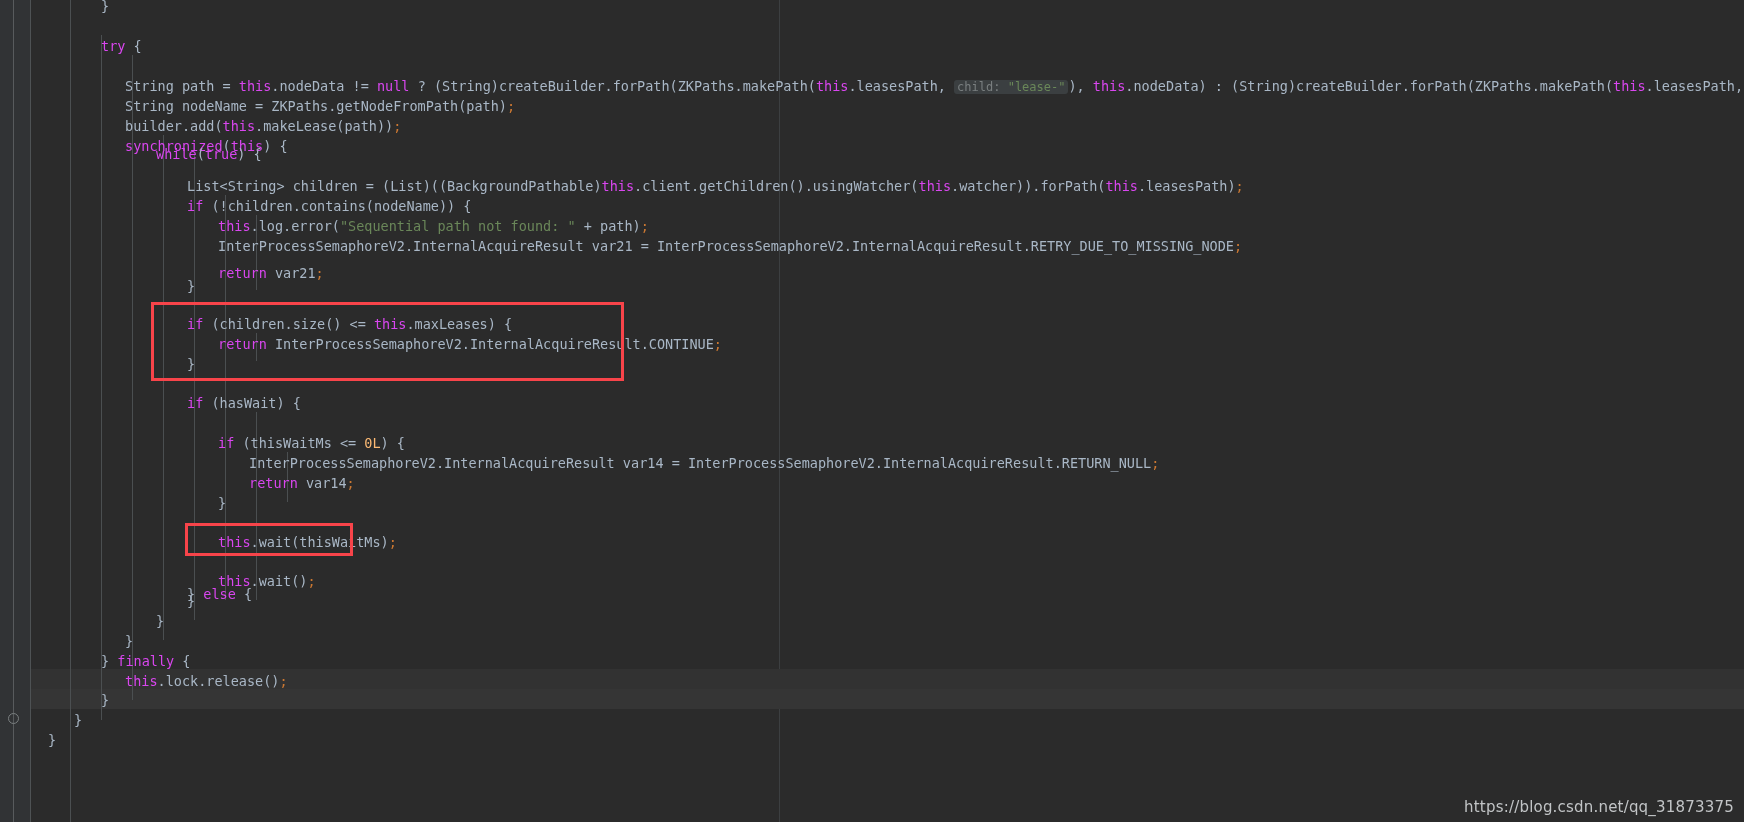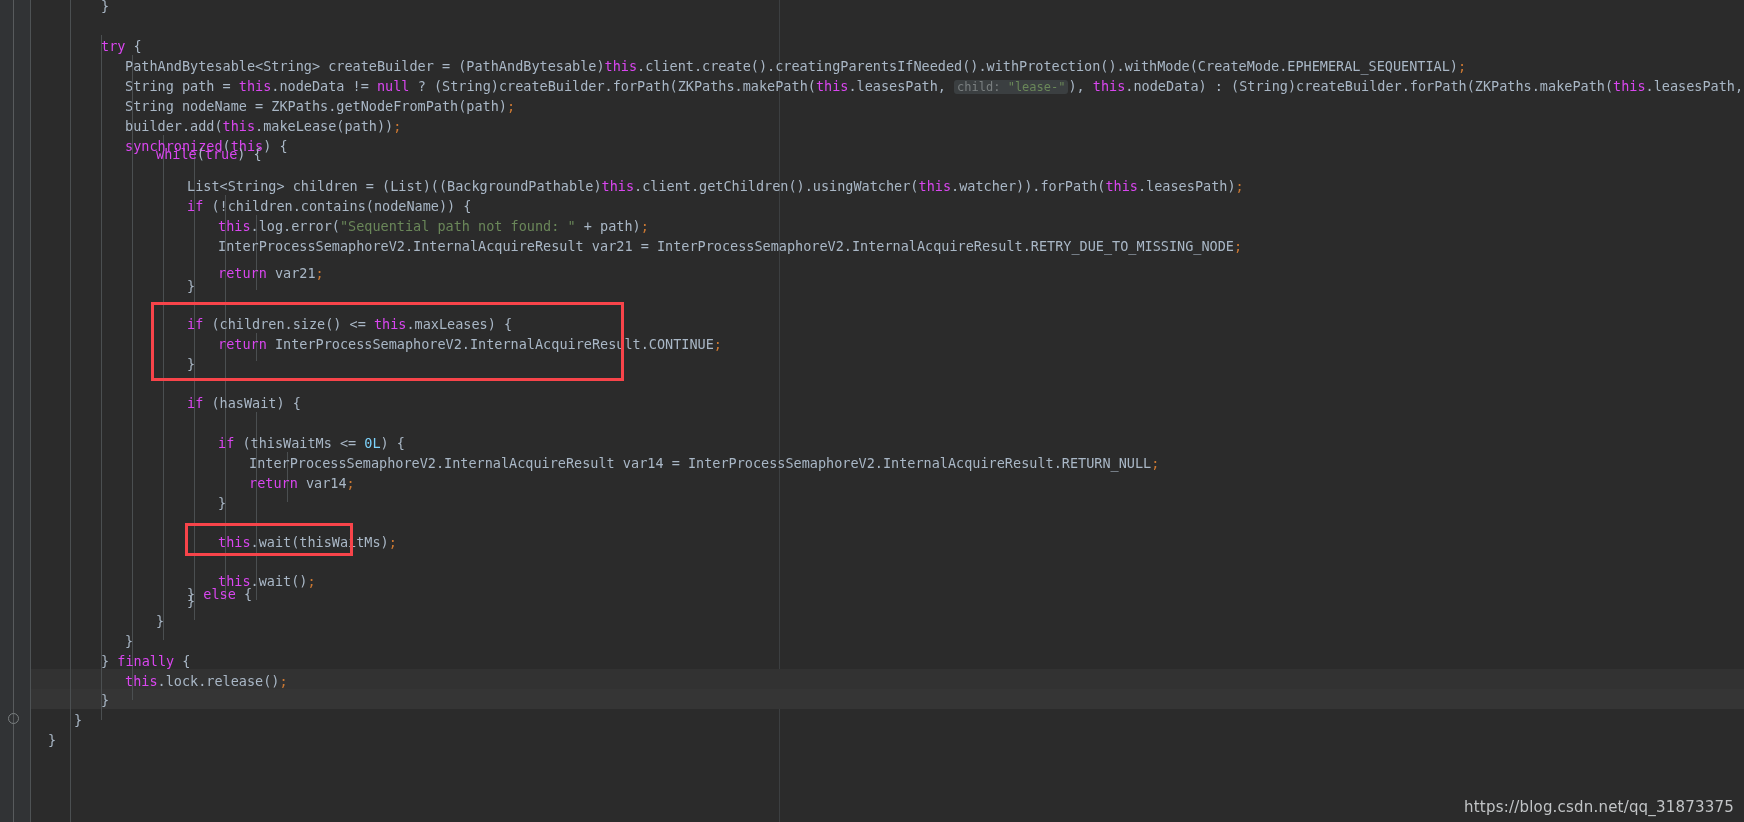--- a/index.html
+++ b/index.html
@@ -88,21 +88,21 @@
     white-space: pre;
     font-family: "DejaVu Sans Mono", "Liberation Mono", monospace;
     font-size: 13.5px;
     line-height: 20px;
     letter-spacing: 0px;
     color: #a9b7c6;
   }
 
   .kw   { color: #d946ef; }   
   .str  { color: #6a8759; }   
-  .num  { color: #7dd3fc; }   
+  .num  { color: #fdba74; }   
   .punc { color: #a9b7c6; }
   .semi { color: #cc7832; }
 
   
   .hint {
     background: #3b3f41;
     color: #7a7f80;
     border-radius: 3px;
     padding: 0 3px;
     font-size: 12px;
@@ -156,21 +156,20 @@
     <div class="indent-guide" style="left:225px; top:215px; height:75px;"></div>
     <div class="indent-guide" style="left:225px; top:333px; height:28px;"></div>
     <div class="indent-guide" style="left:225px; top:412px; height:168px;"></div>
     <div class="indent-guide" style="left:225px; top:570px; height:30px;"></div>
     <div class="indent-guide" style="left:256px; top:452px; height:50px;"></div>
 
     <div class="code-line" style="top:-4px;  left:70px;"><span class="punc">}</span></div>
 
     <div class="code-line" style="top:36px;  left:70px;"><span class="kw">try</span> <span class="punc">{</span></div>
 
-    <div class="code-line" style="top:56px;  left:94px;">PathAndBytesable&lt;String&gt; createBuilder = (PathAndBytesable)<span class="kw">this</span>.client.create().creatingParentsIfNeeded().withProtection().withMode(CreateMode.EPHEMERAL_SEQUENTIAL)<span class="semi">;</span></div>
 
     <div class="code-line" style="top:76px;  left:94px;">String path = <span class="kw">this</span>.nodeData != <span class="kw">null</span> ? (String)createBuilder.forPath(ZKPaths.makePath(<span class="kw">this</span>.leasesPath, <span class="hint">child: <span class="hv">"lease-"</span></span>), <span class="kw">this</span>.nodeData) : (String)createBuilder.forPath(ZKPaths.makePath(<span class="kw">this</span>.leasesPath, ))</div>
 
     <div class="code-line" style="top:96px;  left:94px;">String nodeName = ZKPaths.getNodeFromPath(path)<span class="semi">;</span></div>
 
     <div class="code-line" style="top:116px; left:94px;">builder.add(<span class="kw">this</span>.makeLease(path))<span class="semi">;</span></div>
 
     <div class="code-line" style="top:136px; left:94px;"><span class="kw">synchronized</span>(<span class="kw">this</span>) <span class="punc">{</span></div>
 
     <div class="code-line" style="top:144px; left:125px;"><span class="kw">while</span>(<span class="kw">true</span>) <span class="punc">{</span></div>

